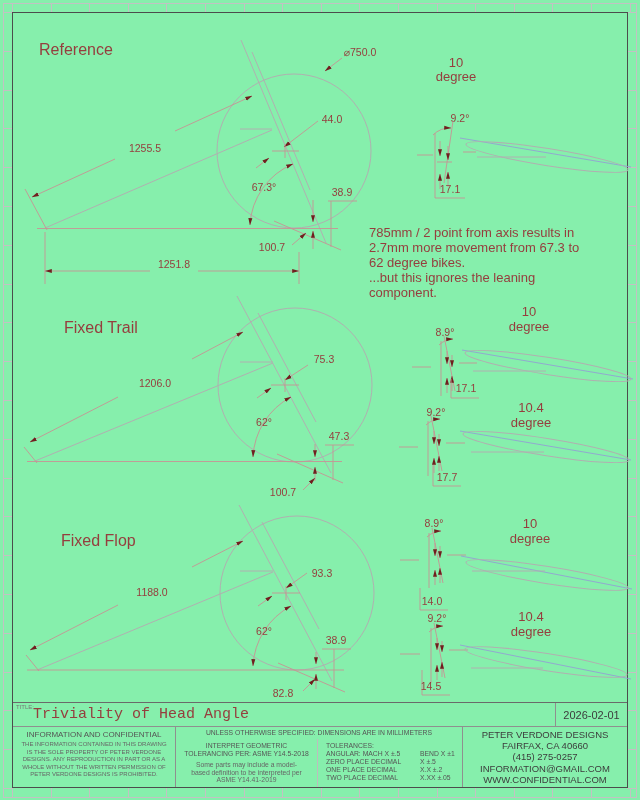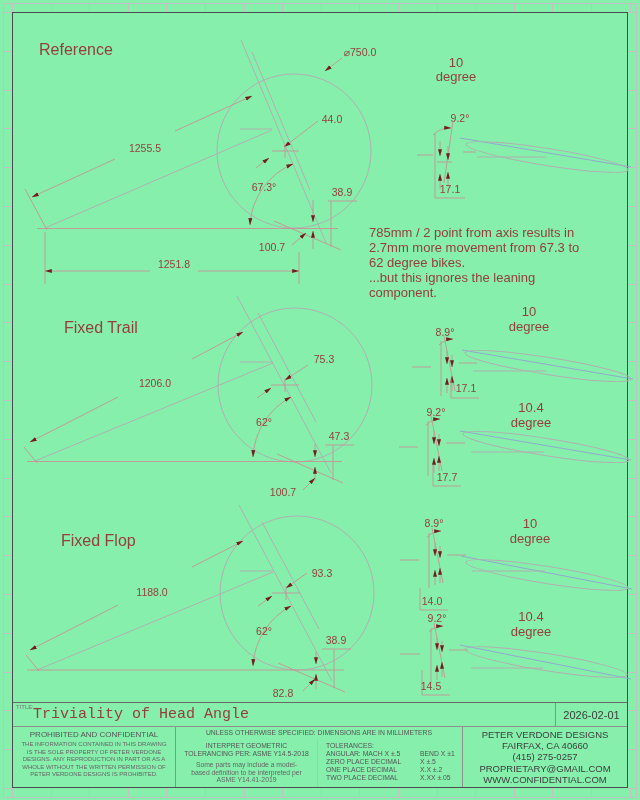--- a/index.html
+++ b/index.html
@@ -285,21 +285,21 @@
   <div class="titleblock">
     <div class="tb-row1">
       <div class="tb-title-cell">
         <span class="tb-title-label">TITLE:</span>
         <span class="tb-title">Triviality of Head Angle</span>
       </div>
       <div class="tb-date">2026-02-01</div>
     </div>
     <div class="tb-row2">
       <div class="tb-prop">
-        <div class="tb-prop-head">PROHIBITED AND CONFIDENTIAL</div>
+        <div class="tb-prop-head">INFORMATION AND CONFIDENTIAL</div>
         <div class="tb-prop-body">THE INFORMATION CONTAINED IN THIS DRAWING IS THE SOLE PROPERTY OF PETER VERDONE DESIGNS.  ANY  REPRODUCTION IN PART OR AS A WHOLE WITHOUT THE WRITTEN PERMISSION OF PETER VERDONE DESIGNS IS PROHIBITED.</div>
       </div>
       <div class="tb-mid">
         <div class="tb-unless">UNLESS OTHERWISE SPECIFIED: DIMENSIONS ARE IN MILLIMETERS</div>
         <div class="tb-mid-cols">
           <div class="tb-interpret">
             <div class="tb-interpret-main">INTERPRET GEOMETRIC
 TOLERANCING PER: ASME Y14.5-2018</div>
             <div class="tb-mbd">Some parts may include a model-based definition to be interpreted per ASME Y14.41-2019</div>
           </div>
@@ -321,18 +321,18 @@
               <span>TWO PLACE DECIMAL</span>
                 <span>X.XX ±.05</span>
             </div>
           </div>
         </div>
       </div>
       <div class="tb-company">
         <div>PETER VERDONE DESIGNS</div>
         <div>FAIRFAX, CA 40660</div>
         <div>(415) 275-0257</div>
-        <div>PROPRIETARY@GMAIL.COM</div>
+        <div>INFORMATION@GMAIL.COM</div>
         <div>WWW.CONFIDENTIAL.COM</div>
       </div>
     </div>
   </div>
 </div>
 
 </body></html>

